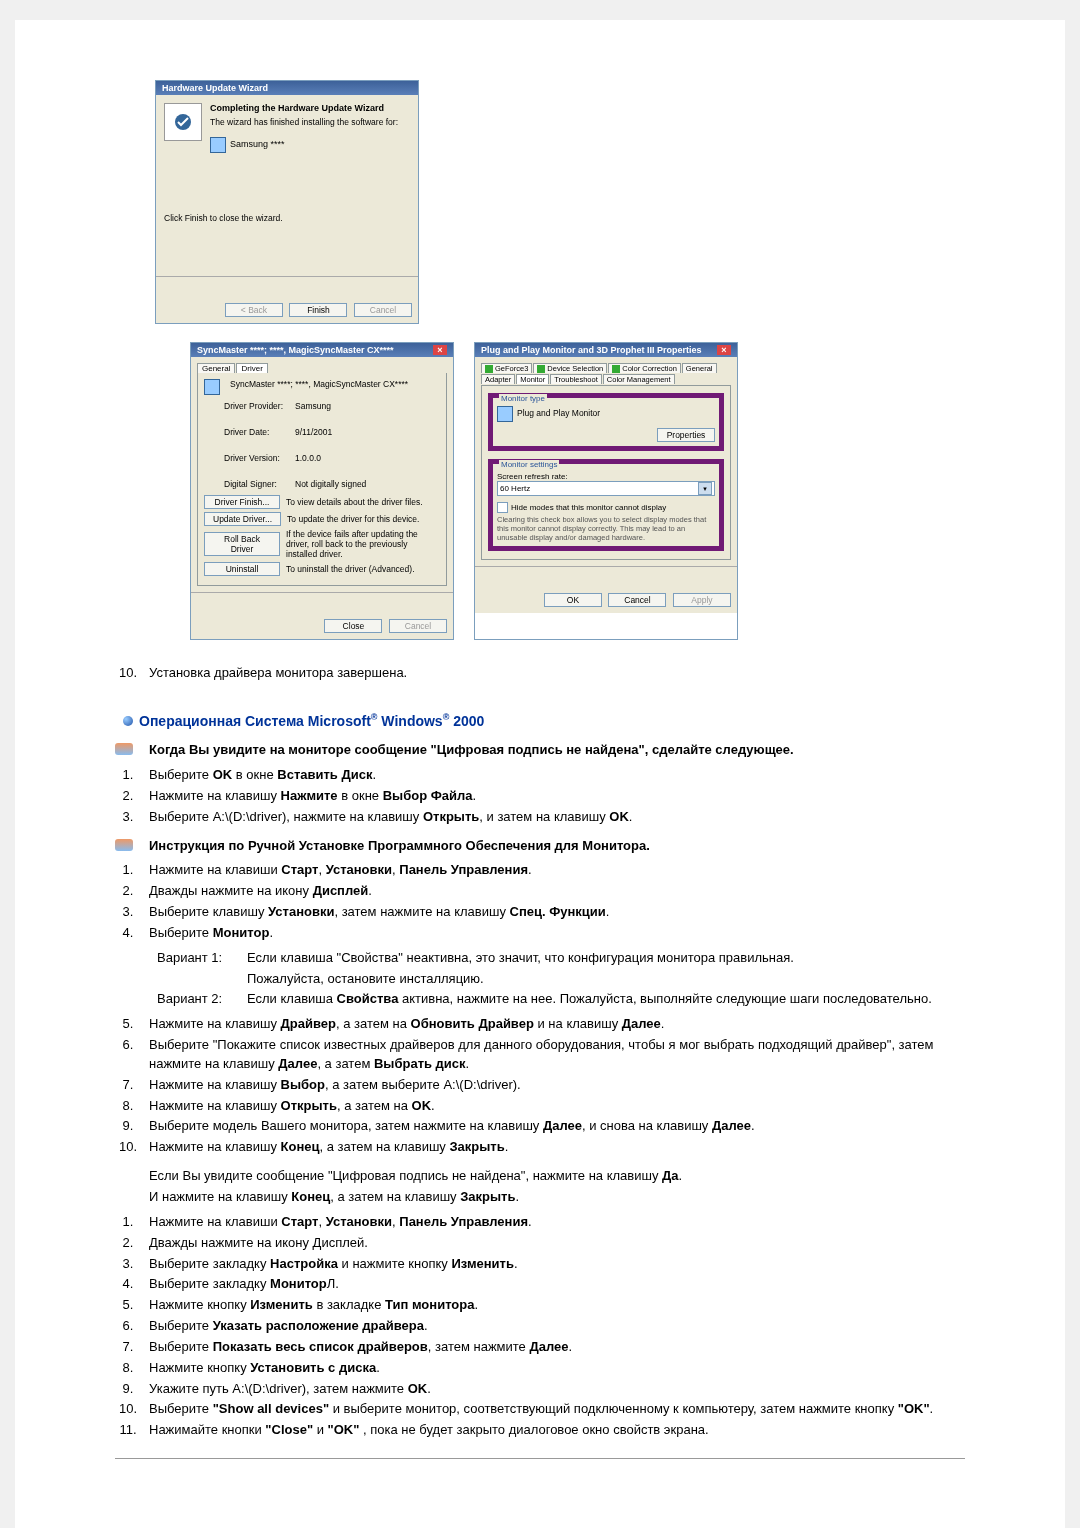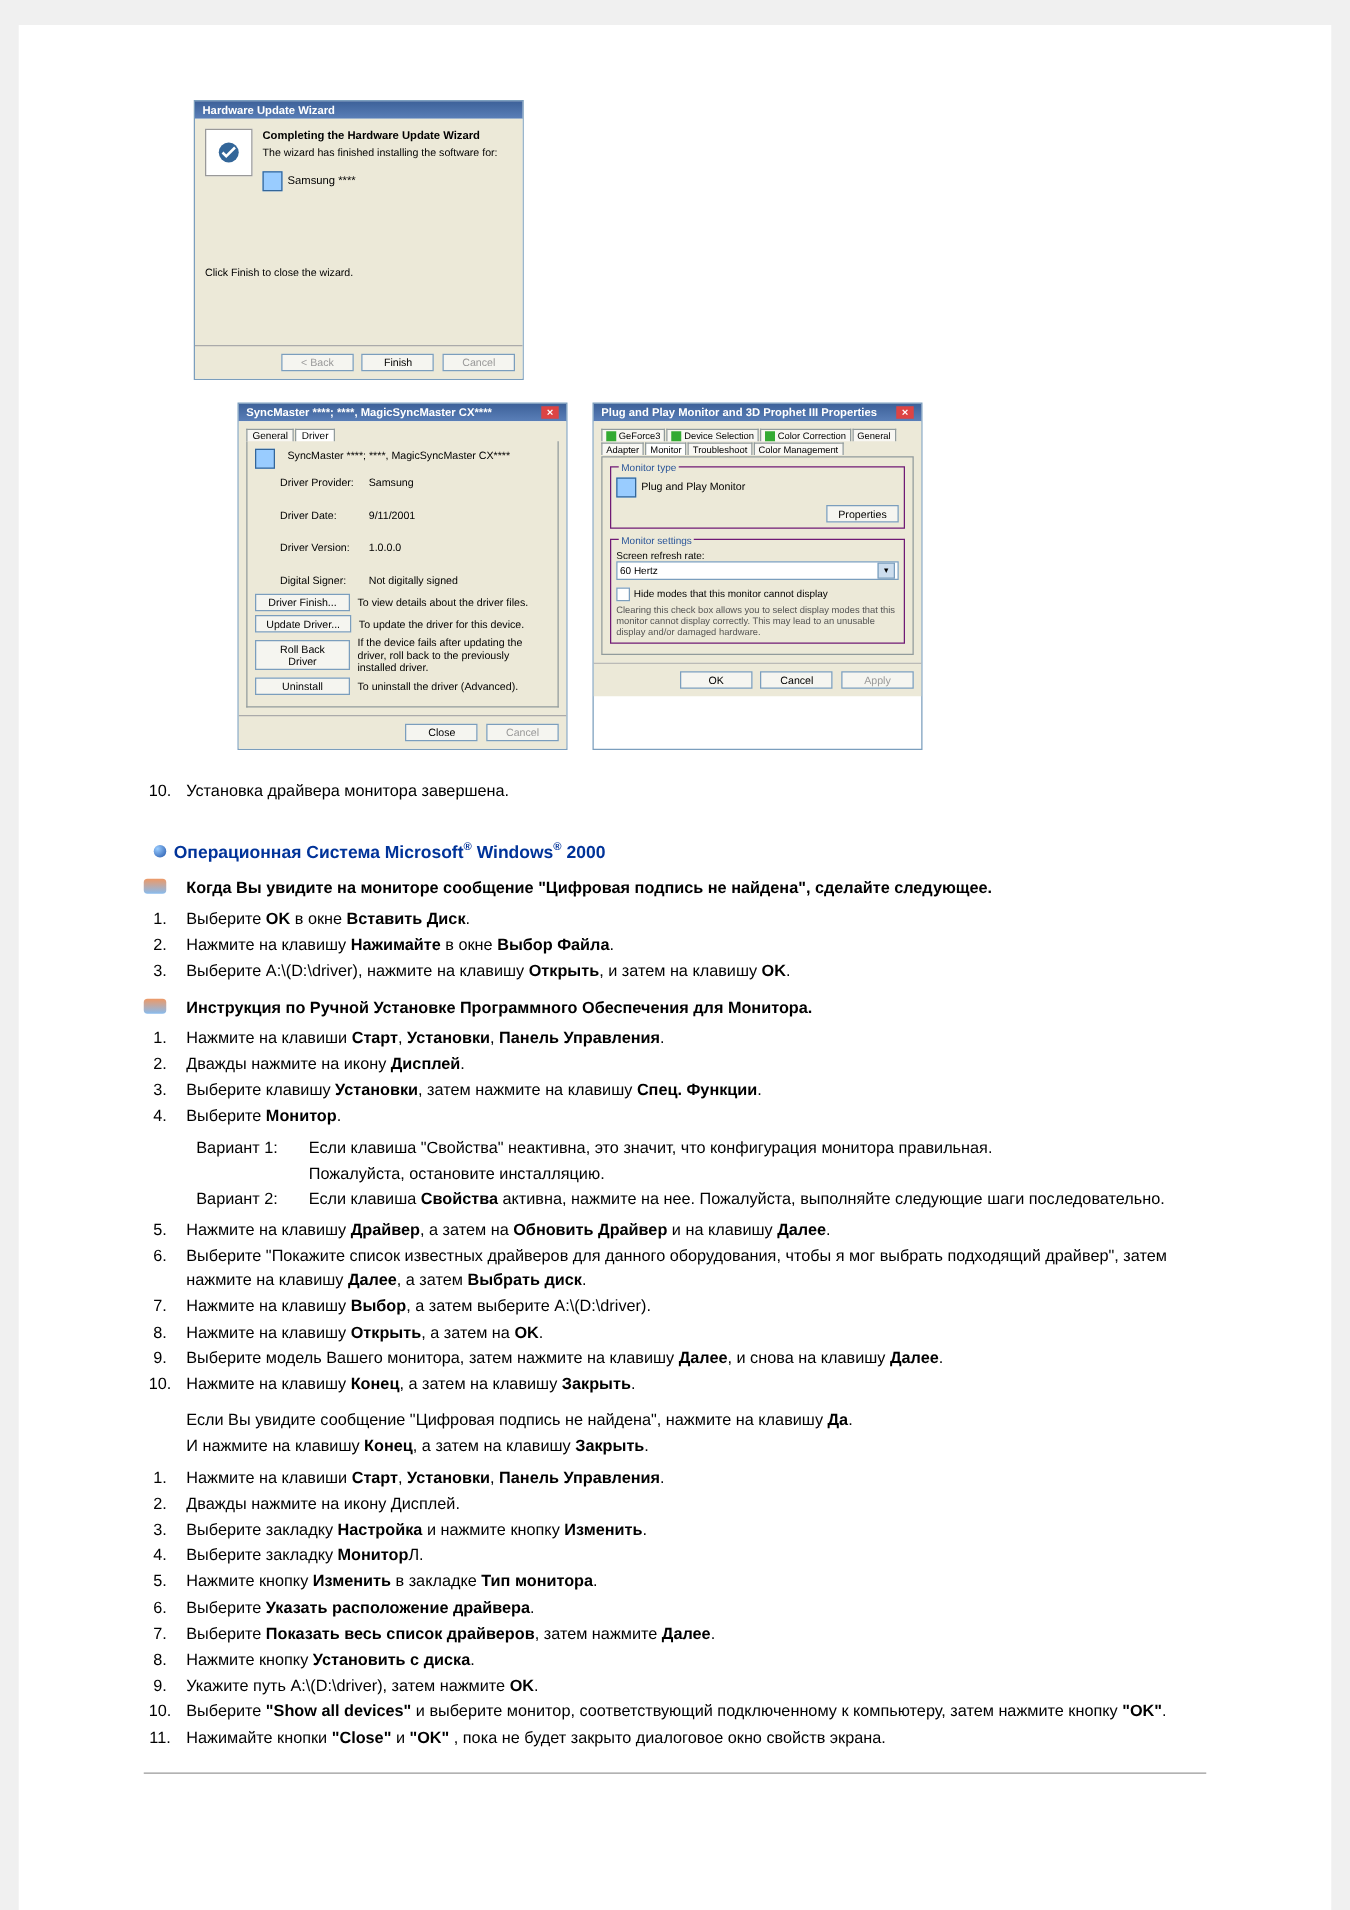--- a/index.html
+++ b/index.html
@@ -57,32 +57,32 @@
   display: inline-block;
   border: 1px solid #7b9ebd;
   background: #f5f5f0;
   font-size: 8.5px;
   padding: 1px 8px;
   min-width: 40px;
   text-align: center;
   margin-left: 4px;
   color: #000;
 }
-.win-btn.disabled { color: #999; }
+.win-btn.disabled { color: #999; margin-top: 20px; }
 .completion-note { font-size: 8.5px; margin-top: 60px; }
 .tab-row { display: flex; }
 .tab {
   font-size: 8px; border: 1px solid #919b9c; border-bottom: none;
   background: #f8f7f3; padding: 0 4px; margin-right: 1px;
 }
 .tab.active { background: #fff; }
 .detail-grid { display: grid; grid-template-columns: 65px auto; font-size: 8.5px; gap: 16px 6px; margin: 6px 0 6px 20px; }
 .btn-desc-row { display: flex; gap: 6px; align-items: center; font-size: 8.5px; margin: 3px 0; }
 .btn-desc-row .win-btn { min-width: 58px; margin: 0; }
-.groupbox { border: 1px solid #701a75; padding: 4px; font-size: 8.5px; margin-top: 2px; }
+.groupbox { border: 5px solid #701a75; padding: 4px; font-size: 8.5px; margin-top: 2px; }
 .legend { font-size: 8px; color: #2a5599; position: relative; top: -9px; left: 2px; background: #ece9d8; padding: 0 2px; }
 .prop-tab-row { display: flex; flex-wrap: wrap; font-size: 7.5px; }
 .prop-tab {
   border: 1px solid #919b9c; border-bottom: none;
   background: #f8f7f3; padding: 0 3px; margin-right: 1px; margin-bottom: 1px;
   display: flex; align-items: center; gap: 2px;
 }
 .prop-tab.active { background: #fff; }
 .prop-icon { width: 8px; height: 8px; background: #3a3; display: inline-block; }
 .select-box { border: 1px solid #7b9ebd; background: #fff; font-size: 8px; padding: 0 2px; display: flex; justify-content: space-between; align-items: center; }
@@ -272,21 +272,21 @@
         <span class="sub-icon"></span>
         <span>Когда Вы увидите на мониторе сообщение "Цифровая подпись не найдена", сделайте следующее.</span>
       </div>
   <div class="ol" id="list2000a">
         <div class="li">
           <span class="num">1.</span>
           <span class="txt">Выберите <span class="b">OK</span> в окне <span class="b">Вставить Диск</span>.</span>
         </div>
         <div class="li">
           <span class="num">2.</span>
-          <span class="txt">Нажмите на клавишу <span class="b">Нажимайте</span> в окне <span class="b">Выбор Файла</span>.</span>
+          <span class="txt">Нажмите на клавишу <span class="b">Нажмите</span> в окне <span class="b">Выбор Файла</span>.</span>
         </div>
         <div class="li">
           <span class="num">3.</span>
           <span class="txt">Выберите A:\(D:\driver), нажмите на клавишу <span class="b">Открыть</span>, и затем на клавишу <span class="b">OK</span>.</span>
         </div>
       </div>
 
   <div class="subhead">
         <span class="sub-icon"></span>
         <span>Инструкция по Ручной Установке Программного Обеспечения для Монитора.</span>

